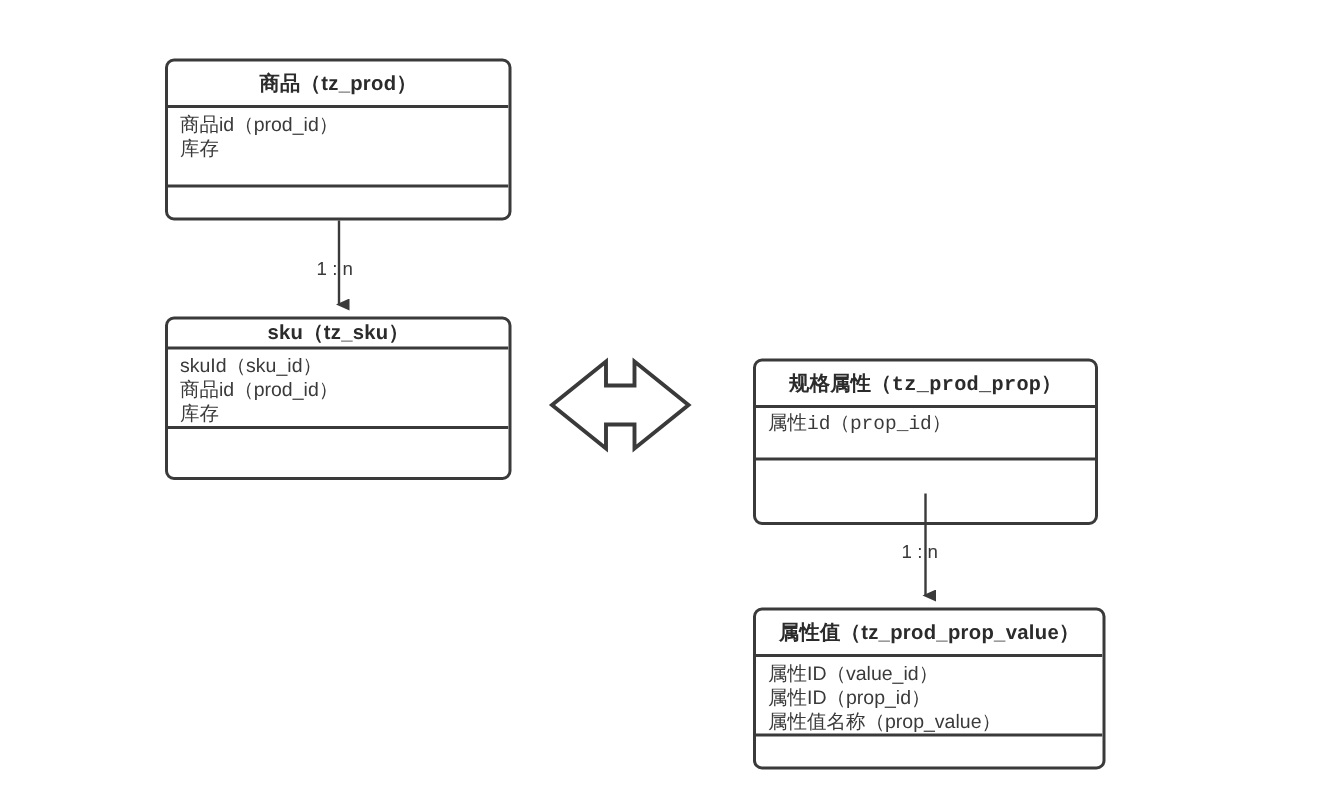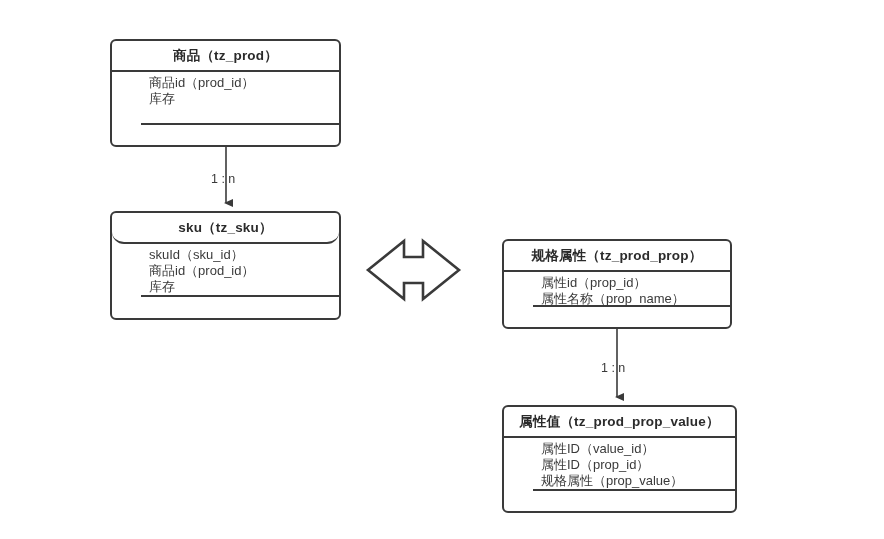--- a/index.html
+++ b/index.html
@@ -43,21 +43,20 @@
     align-items: center;
     justify-content: center;
     letter-spacing: 0.2px;
     white-space: nowrap;
   }
   .entity-fields {
     box-sizing: border-box;
     width: 100%;
     border-bottom: 2px solid #3a3a3a;
     padding: 3px 0 4px 8px;
-    margin-left: 29px;
   }
   .entity-field {
     font-size: 13px;
     line-height: 16px;
     color: #3a3a3a;
     white-space: nowrap;
   }
   .entity-footer {
     box-sizing: border-box;
     width: 100%;
@@ -88,44 +87,43 @@
   <div class="entity" style="left:110px; top:39px; width:231px; height:108px;">
     <div class="entity-title" style="height:31px;">商品（tz_prod）</div>
     <div class="entity-fields" style="height:53px;">
       <div class="entity-field">商品id（prod_id）</div>
       <div class="entity-field">库存</div>
     </div>
     <div class="entity-footer"></div>
   </div>
 
   <div class="entity" style="left:110px; top:211px; width:231px; height:109px;">
-    <div class="entity-title" style="height:31px;border-radius:12px;">sku（tz_sku）</div>
+    <div class="entity-title" style="height:20px;">sku（tz_sku）</div>
     <div class="entity-fields" style="height:53px;">
       <div class="entity-field">skuId（sku_id）</div>
       <div class="entity-field">商品id（prod_id）</div>
       <div class="entity-field">库存</div>
     </div>
     <div class="entity-footer"></div>
   </div>
 
-  <div class="entity" style="left:502px; top:239px; width:230px; height:90px;">
+  <div class="entity" style="left:502px; top:239px; width:230px; height:111px;font-family:Liberation Mono, monospace;">
     <div class="entity-title" style="height:31px;">规格属性（tz_prod_prop）</div>
     <div class="entity-fields" style="height:35px;">
       <div class="entity-field">属性id（prop_id）</div>
-      <div class="entity-field">属性名称（prop_name）</div>
     </div>
     <div class="entity-footer"></div>
   </div>
 
   <div class="entity" style="left:502px; top:405px; width:235px; height:108px;">
     <div class="entity-title" style="height:31px;">属性值（tz_prod_prop_value）</div>
     <div class="entity-fields" style="height:53px;">
       <div class="entity-field">属性ID（value_id）</div>
       <div class="entity-field">属性ID（prop_id）</div>
-      <div class="entity-field">规格属性（prop_value）</div>
+      <div class="entity-field">属性值名称（prop_value）</div>
     </div>
     <div class="entity-footer"></div>
   </div>
 
   <svg class="overlay" viewBox="0 0 884 539" xmlns="http://www.w3.org/2000/svg">
     <defs>
       <marker id="arrowhead" markerWidth="10" markerHeight="10" refX="4" refY="7" orient="auto" markerUnits="userSpaceOnUse">
         <path d="M0,0 L8,0 L4,9 Z" fill="#3a3a3a"></path>
       </marker>
     </defs>

